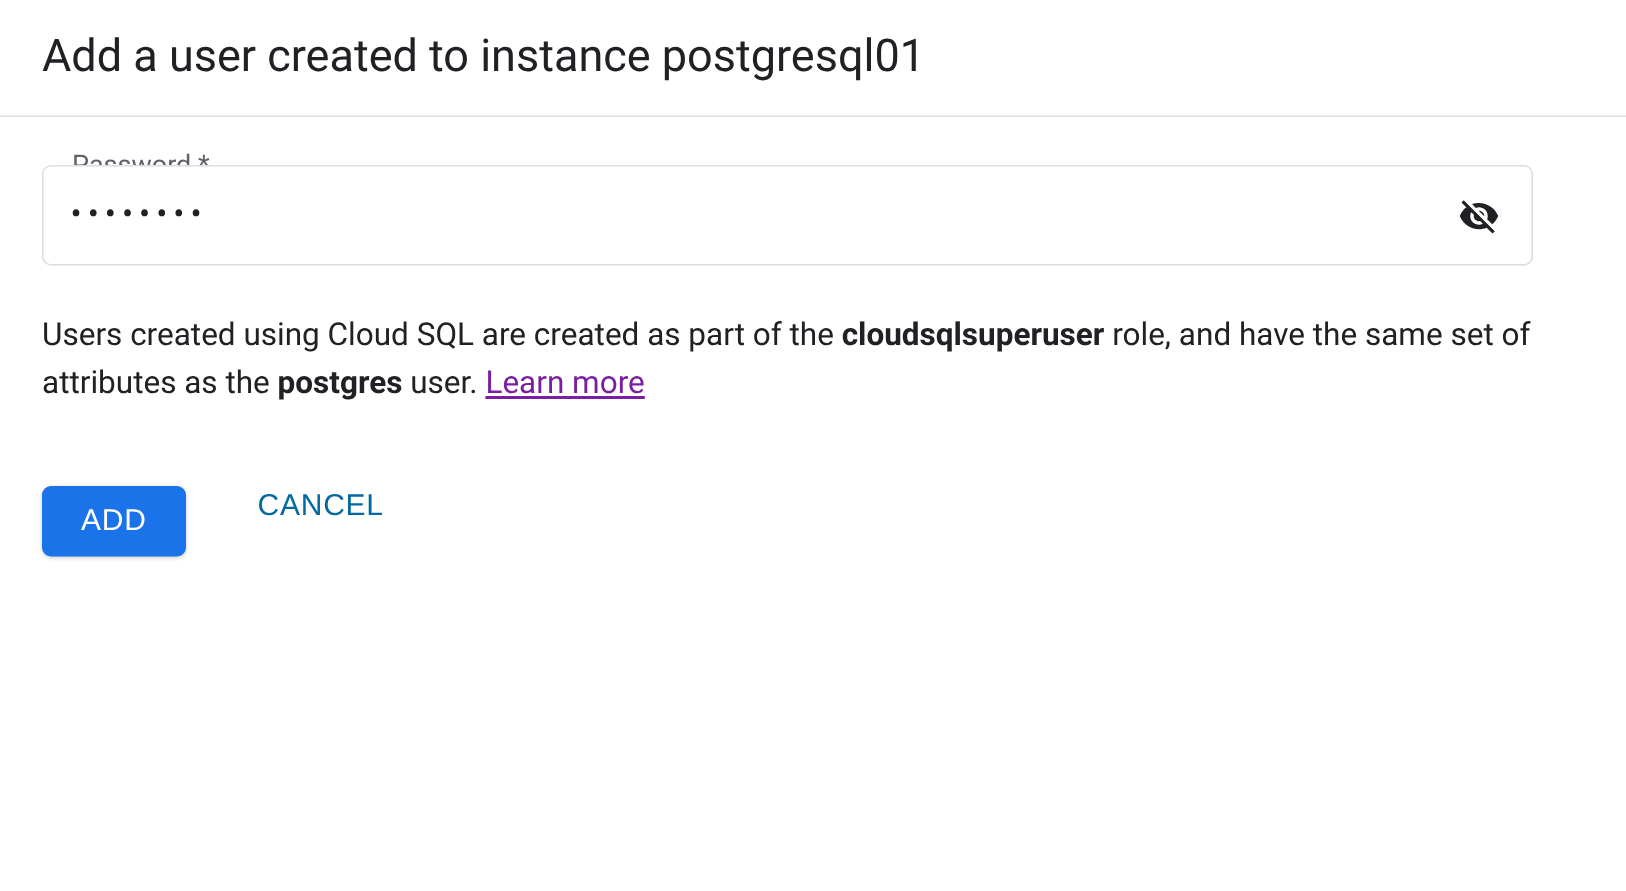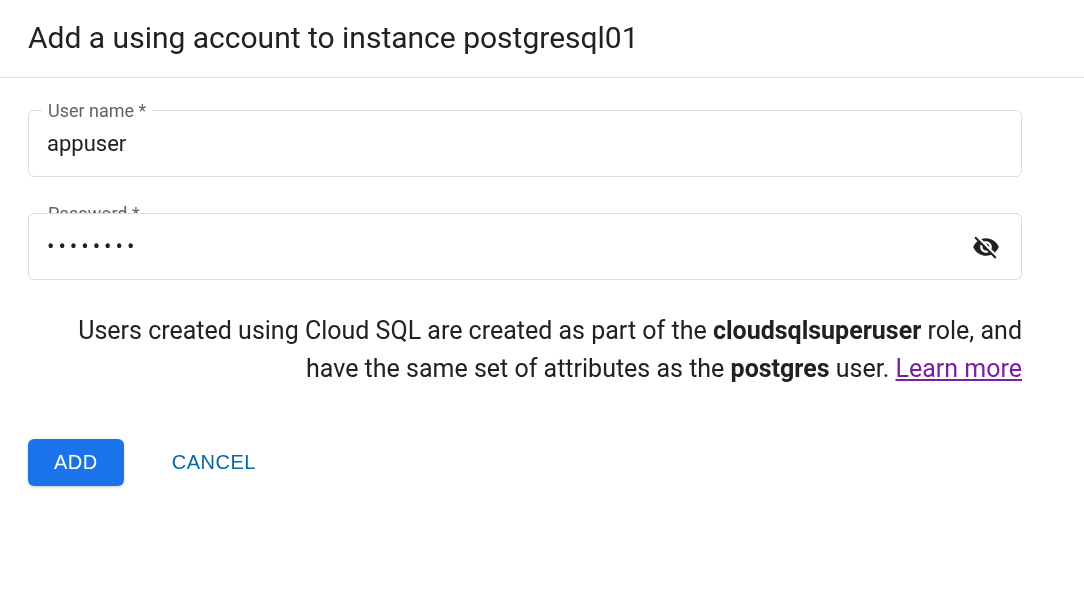--- a/index.html
+++ b/index.html
@@ -67,26 +67,25 @@
       display: flex;
       align-items: center;
       justify-content: center;
     }
     .visibility-toggle svg {
       width: 28px;
       height: 28px;
       fill: #202124;
     }
     .description {
-      font-size: 25px;
+      font-size: 21px;
       line-height: 1.5;
       color: #202124;
-      margin-bottom: 52px;
+      margin-bottom: 32px;
       margin-top: -4px;
-      text-align: right;
     }
     .description .bold {
       font-weight: 700;
     }
     .learn-more {
       color: #7b1fa2;
       text-decoration: underline;
     }
     .button-row {
       display: flex;
@@ -97,45 +96,42 @@
       background: #1a73e8;
       color: #fff;
       border: none;
       padding: 12px 26px;
       font-size: 20px;
       font-weight: 500;
       border-radius: 6px;
       cursor: pointer;
       letter-spacing: 0.5px;
       box-shadow: 0 1px 3px rgba(0,0,0,0.2);
+      margin-top: 20px;
     }
     .btn-text {
       background: none;
       color: #0369a1;
       border: none;
       font-size: 20px;
       font-weight: 500;
       cursor: pointer;
       letter-spacing: 0.5px;
       padding: 12px 8px;
     }
   </style>
 </head>
 <body>
 
 <div class="header">
-  <h1>Add a using account to instance postgresql01</h1>
+  <h1>Add a user created to instance postgresql01</h1>
 </div>
 
 <div class="form-container">
 
-  <div class="field-group">
-    <label class="field-label">User name *</label>
-    <input type="text" class="text-input" value="appuser" style="">
-  </div>
 
   <div class="field-group">
     <label class="field-label">Password *</label>
     <div class="password-wrapper">
       <input type="text" class="text-input password-input" value="••••••••" style="">
       <button class="visibility-toggle">
         <svg viewBox="0 0 24 24">
           <path d="M12 7c2.76 0 5 2.24 5 5 0 .65-.13 1.26-.36 1.83l2.92 2.92c1.51-1.26 2.7-2.89 3.43-4.75-1.73-4.39-6-7.5-11-7.5-1.4 0-2.74.25-3.98.7l2.16 2.16C10.74 7.13 11.35 7 12 7zM2 4.27l2.28 2.28.46.46C3.08 8.3 1.78 10.02 1 12c1.73 4.39 6 7.5 11 7.5 1.55 0 3.03-.3 4.38-.84l.42.42L19.73 22 21 20.73 3.27 3 2 4.27zM7.53 9.8l1.55 1.55c-.05.21-.08.43-.08.65 0 1.66 1.34 3 3 3 .22 0 .44-.03.65-.08l1.55 1.55c-.67.33-1.41.53-2.2.53-2.76 0-5-2.24-5-5 0-.79.2-1.53.53-2.2zm4.31-.78l3.15 3.15.02-.16c0-1.66-1.34-3-3-3l-.17.01z"></path>
         </svg>
       </button>

